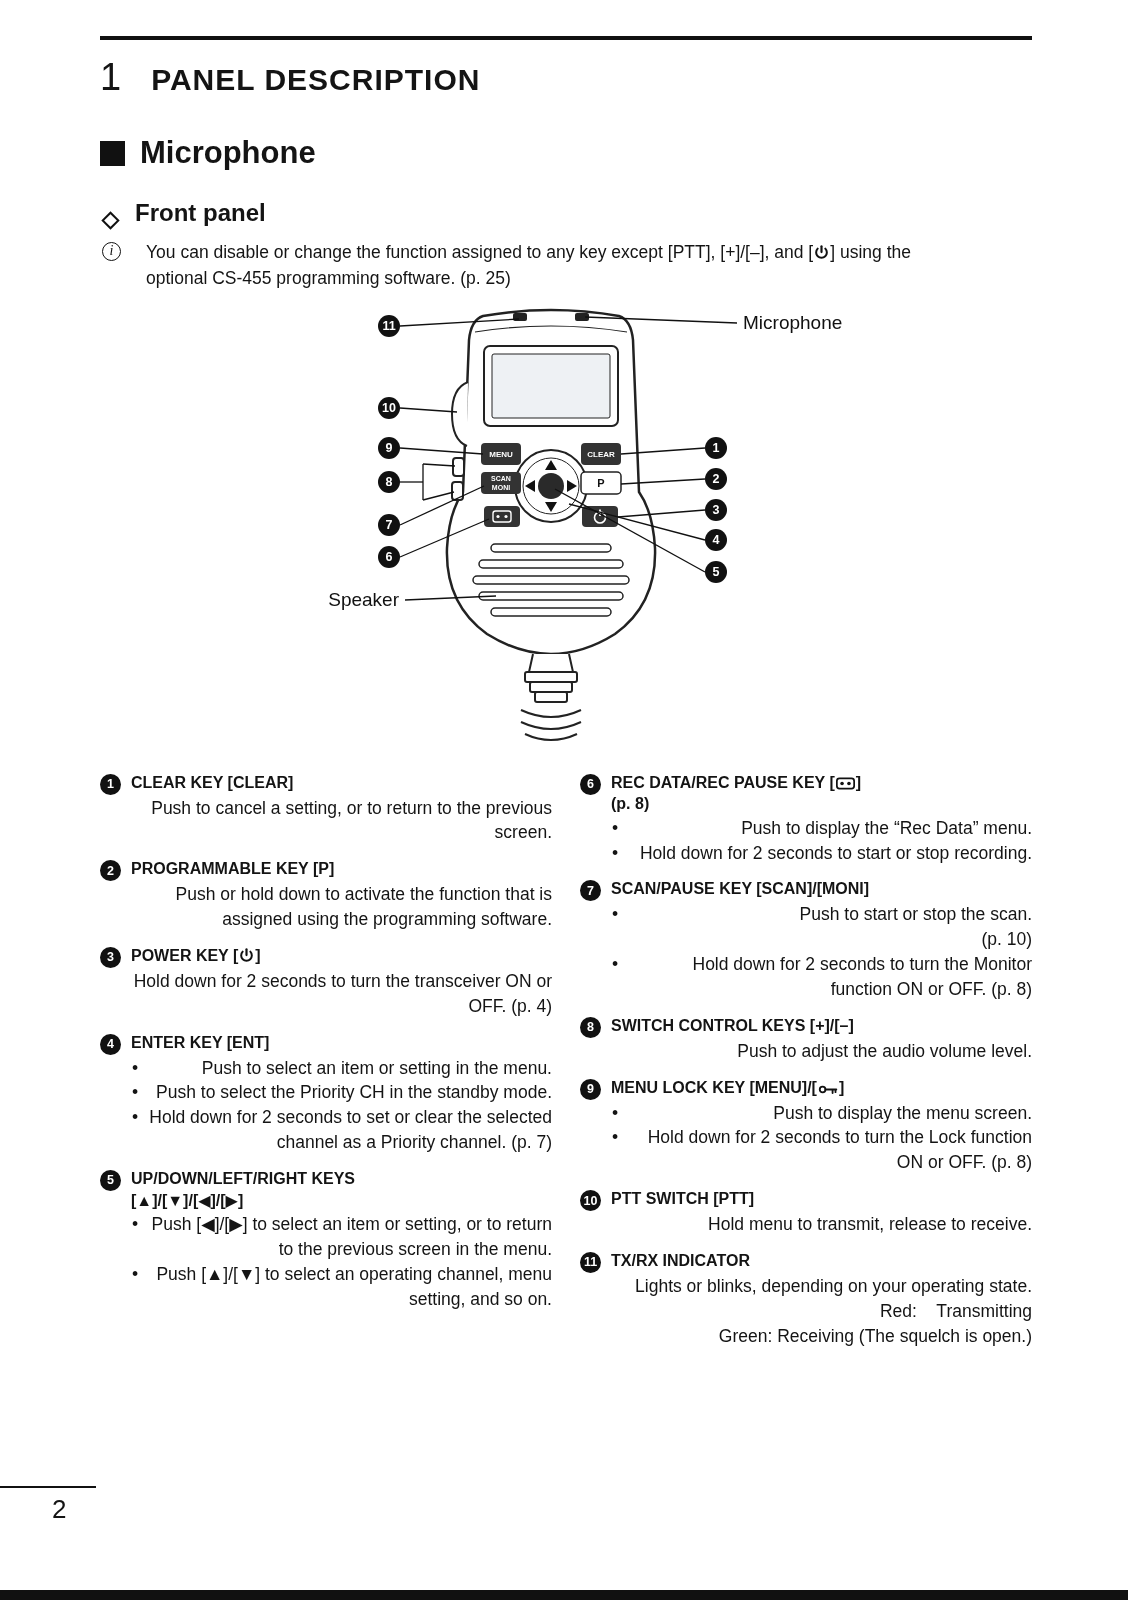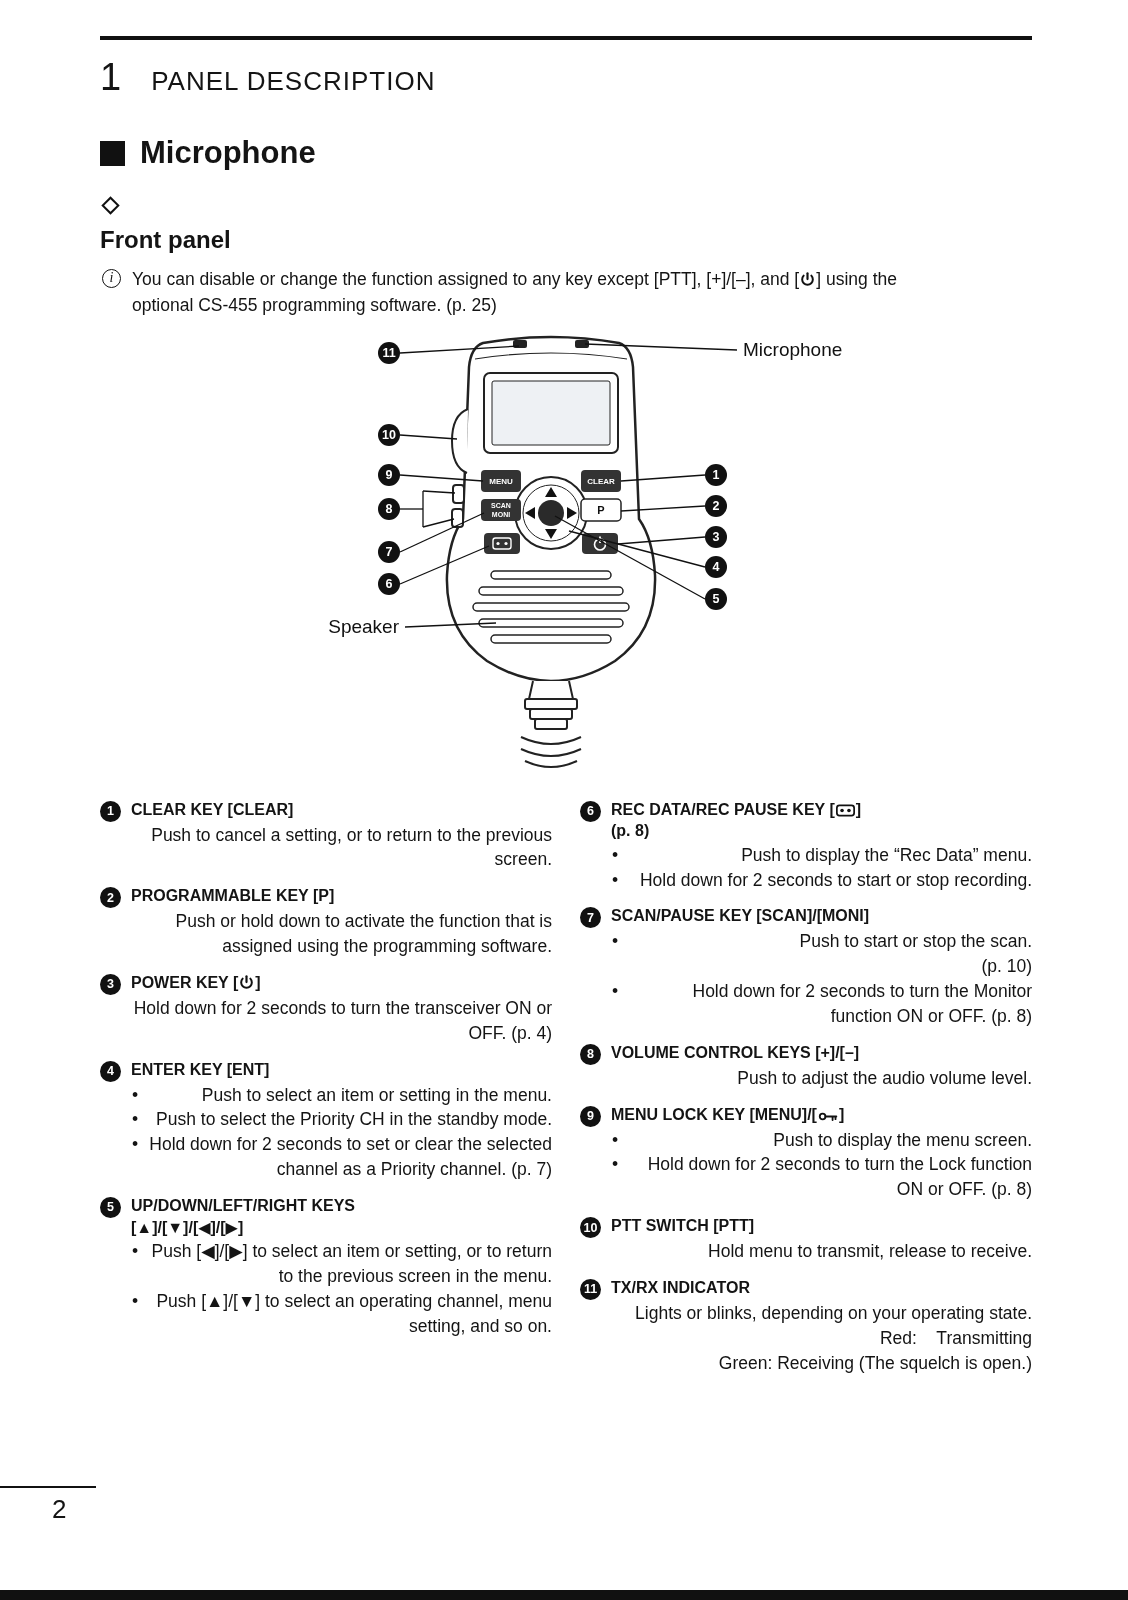--- a/index.html
+++ b/index.html
@@ -5,26 +5,26 @@
   *{box-sizing:border-box;}
   html,body{margin:0;padding:0;}
   body{
     width:1128px;height:1600px;position:relative;background:#ffffff;color:#141414;
     font-family:"Liberation Sans","DejaVu Sans",sans-serif;
   }
   .page{padding:36px 96px 0 100px;}
   .top-rule{height:4px;background:#111;margin-bottom:16px;}
   .chapter-head{display:flex;align-items:baseline;gap:30px;margin-bottom:36px;}
   .chapter-num{font-size:38px;font-weight:400;}
-  .chapter-title{font-size:26px;letter-spacing:1px;font-weight:400;}
+  .chapter-title{font-size:30px;letter-spacing:1px;font-weight:700;}
   .section-title{display:flex;align-items:center;gap:15px;font-size:31px;font-weight:bold;margin:0 0 28px 0;}
   .sq{width:25px;height:25px;background:#111;flex:0 0 auto;}
-  .subsection-title{display:flex;align-items:flex-start;gap:14px;font-size:24px;font-weight:bold;margin:0 0 12px 0;flex-direction:column;}
+  .subsection-title{display:flex;align-items:flex-end;gap:14px;font-size:24px;font-weight:bold;margin:0 0 12px 0;}
   .diamond{width:13px;height:13px;border:2.5px solid #111;transform:rotate(45deg);margin:0 4px;flex:0 0 auto;}
-  .note{display:flex;gap:11px;font-size:17.5px;line-height:1.5;margin:0 0 4px 2px;}
+  .note{display:flex;gap:25px;font-size:17.5px;line-height:1.5;margin:0 0 4px 2px;}
   .info-icon{flex:0 0 auto;width:19px;height:19px;border:1.5px solid #111;border-radius:50%;text-align:center;line-height:16px;font-family:"Liberation Serif","DejaVu Serif",serif;font-style:italic;font-size:14px;margin-top:3px;}
   .info-icon::before{content:"i";}
   .note-text{max-width:795px;}
   .inline-icon{display:inline-block;margin:0 1px;}
   .inline-icon svg{vertical-align:-2px;}
   .diagram-wrap{text-align:center;margin:2px 0 6px 0;}
   .columns{display:flex;gap:28px;margin-top:12px;}
   .col{flex:1 1 0;min-width:0;}
   .desc-item{margin-bottom:13px;}
   .item-head{display:flex;gap:10px;}
@@ -278,21 +278,21 @@
           <div class="item-body">
             <div class="line bullet">Push to start or stop the scan.</div>
             <div class="line cont">(p. 10)</div>
             <div class="line bullet">Hold down for 2 seconds to turn the Monitor function ON or OFF. (p. 8)</div>
           </div>
         </div>
         <div class="desc-item">
           <div class="item-head">
             <span class="num-badge">8</span>
             <div class="item-title">
-              <div class="title-line"><span>VOLUME CONTROL KEYS [+]/[–]</span></div>
+              <div class="title-line"><span>SWITCH CONTROL KEYS [+]/[–]</span></div>
             </div>
           </div>
           <div class="item-body">
             <div class="line plain">Push to adjust the audio volume level.</div>
           </div>
         </div>
         <div class="desc-item">
           <div class="item-head">
             <span class="num-badge">9</span>
             <div class="item-title">

